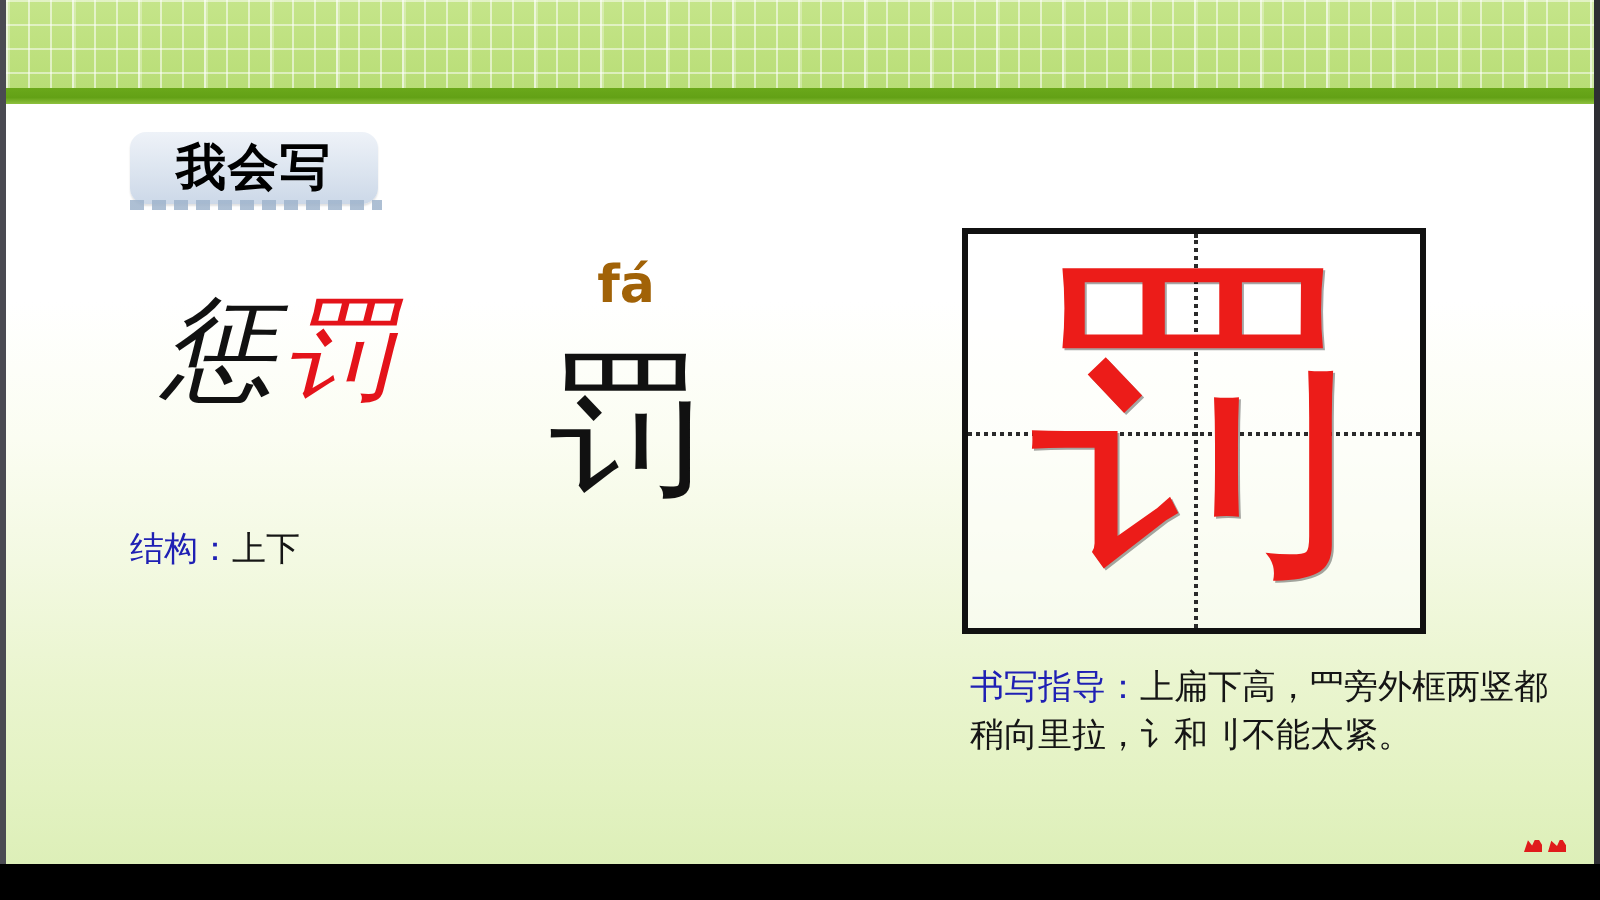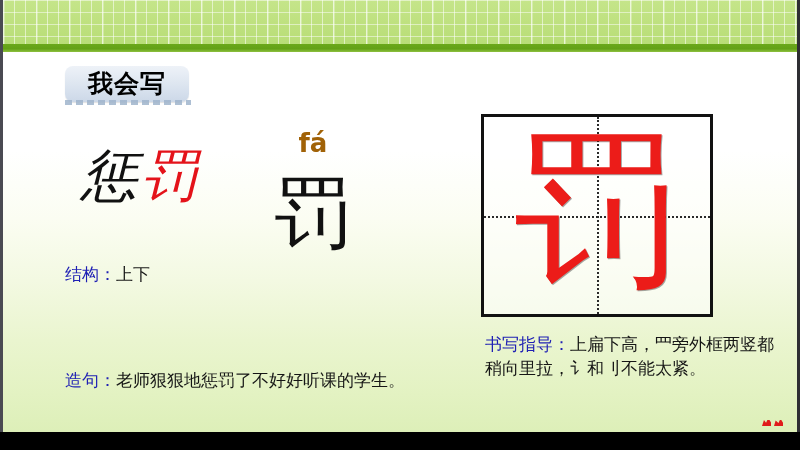--- a/index.html
+++ b/index.html
@@ -291,21 +291,20 @@
 
     <div class="word"><span>惩</span><span class="hl">罚</span></div>
 
     <div class="pinyin">fá</div>
     <div class="bigchar">罚</div>
 
     <div class="info">
       <div class="info-row"><span class="lbl">结构：</span><span class="val">上下</span></div>
     </div>
 
-    <div class="sentence"><span class="lbl">造句：</span><span>老师狠狠地惩罚了不好好听课的学生。</span></div>
 
     <div class="gridbox">
       <div class="grid-v"></div>
       <div class="grid-h"></div>
       <div class="grid-char">罚</div>
     </div>
 
     <div class="guide"><span class="lbl">书写指导：</span><span>上扁下高，罒旁外框两竖都稍向里拉，讠和刂不能太紧。</span></div>
 
   </div>

